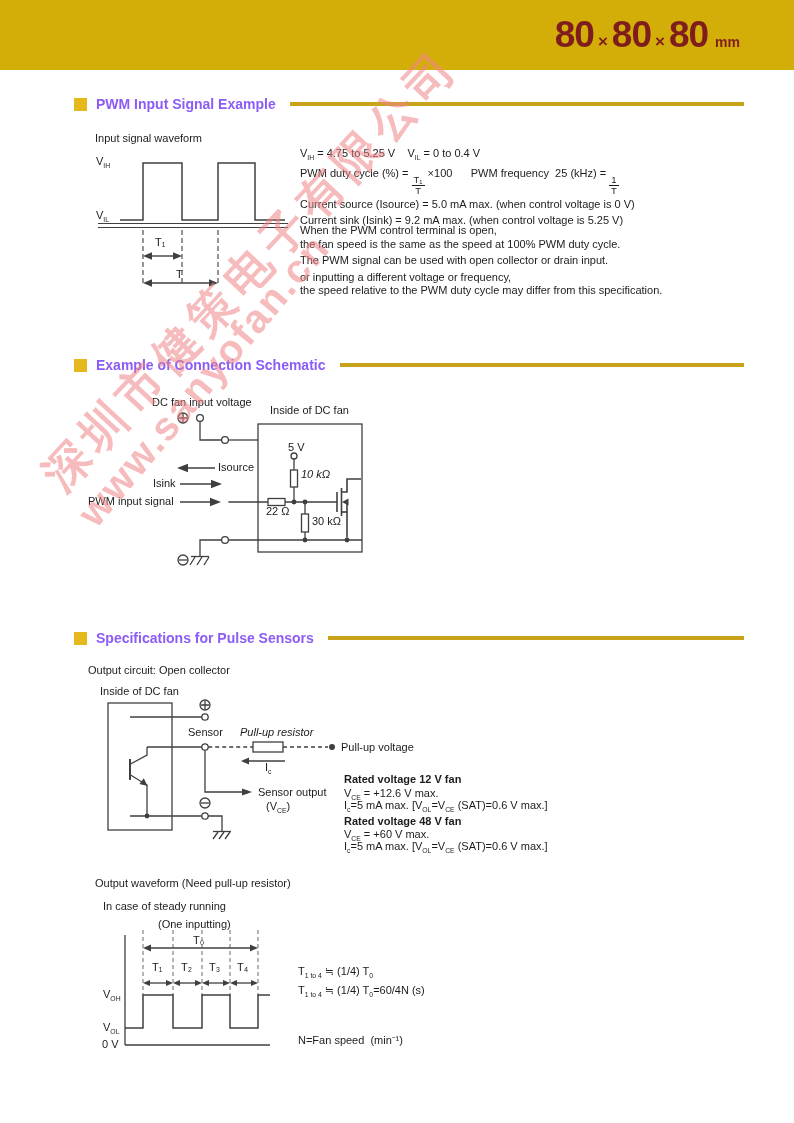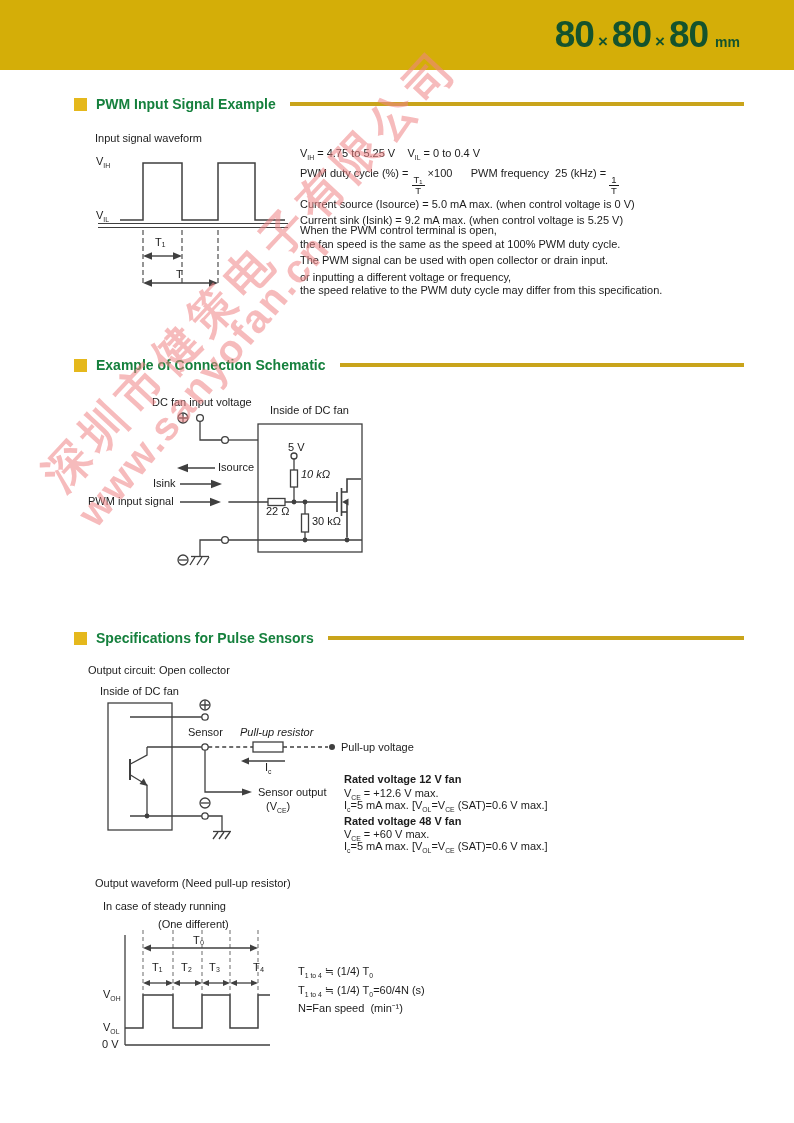--- a/index.html
+++ b/index.html
@@ -1,25 +1,25 @@
 <!DOCTYPE html>
 <html><head>
 <meta charset="utf-8">
 <style>
   html,body{margin:0;padding:0;background:#fff;}
   .page{position:relative;width:794px;height:1123px;background:#fff;overflow:hidden;
         font-family:"Liberation Sans",sans-serif;color:#1c1c1c;}
   .banner{position:absolute;left:0;top:0;width:740px;height:70px;background:#d4ae08;
-          text-align:right;line-height:70px;color:#14532d;padding-right:54px;}
+          text-align:right;line-height:70px;color:#7f1d1d;padding-right:54px;}
   .b-num{font-size:37px;font-weight:bold;letter-spacing:-1px;}
   .b-sep{font-size:17px;font-weight:bold;margin:0 4px;}
   .b-unit{font-size:14px;font-weight:bold;margin-left:7px;}
   .sec-head{position:absolute;left:74px;width:670px;display:flex;align-items:center;}
   .sq{width:13px;height:13px;background:#e5b81c;flex:0 0 auto;}
-  .sec-title{font-weight:bold;font-size:14px;white-space:nowrap;margin-left:9px;color:#15803d;}
+  .sec-title{font-weight:bold;font-size:14px;white-space:nowrap;margin-left:9px;color:#8b5cf6;}
   .rule{flex:1;height:4px;background:#c9a41b;margin-left:14px;}
   .lbl{position:absolute;font-size:11px;white-space:nowrap;line-height:12px;}
   .b{font-weight:bold;}
   .pre{white-space:pre;}
   sub{font-size:62%;line-height:0;}
   .frac{display:inline-flex;flex-direction:column;text-align:center;vertical-align:-0.7em;
         line-height:1.05;font-size:9.5px;}
   .frac .fn{border-bottom:1px solid #1c1c1c;padding:0 2px;}
   .txtblock{position:absolute;font-size:11px;line-height:14.5px;}
   .txtblock .gap{height:3px;}
@@ -210,33 +210,33 @@
       <circle cx="237" cy="55" r="3"></circle>
       <circle cx="52" cy="124" r="2.4"></circle>
       <polygon points="146,69 154,65.4 154,72.6"></polygon>
       <polygon points="157,100 147,96.4 147,103.6"></polygon>
       <polygon points="52.5,94 44.5,92 48.8,86.2"></polygon>
     </g>
   </svg>
 
   <div class="lbl" style="left:95px;top:877px;">Output waveform (Need pull-up resistor)</div>
   <div class="lbl" style="left:103px;top:900px;">In case of steady running</div>
-  <div class="lbl" style="left:158px;top:918px;">(One different)</div>
+  <div class="lbl" style="left:158px;top:918px;">(One inputting)</div>
   <div class="lbl" style="left:193px;top:934px;">T₀</div>
   <div class="lbl" style="left:152px;top:961px;">T₁</div>
   <div class="lbl" style="left:181px;top:961px;">T₂</div>
   <div class="lbl" style="left:209px;top:961px;">T₃</div>
-  <div class="lbl" style="left:237px;top:961px;margin-left:16px;">T₄</div>
+  <div class="lbl" style="left:237px;top:961px;">T₄</div>
   <div class="lbl" style="left:103px;top:988px;">V<sub>OH</sub></div>
   <div class="lbl" style="left:103px;top:1021px;">V<sub>OL</sub></div>
   <div class="lbl" style="left:102px;top:1038px;">0 V</div>
 
   <div class="lbl pre" style="left:298px;top:965px;">T<sub>1 to 4</sub> ≒ (1/4) T<sub>0</sub></div>
   <div class="lbl pre" style="left:298px;top:984px;">T<sub>1 to 4</sub> ≒ (1/4) T<sub>0</sub>=60/4N (s)</div>
-  <div class="lbl pre" style="left:298px;top:1002px;">N=Fan speed  (min⁻¹)</div>
+  <div class="lbl pre" style="left:298px;top:1034px;">N=Fan speed  (min⁻¹)</div>
 
   <svg style="left:100px;top:928px;" width="180" height="122" viewBox="0 0 180 122">
     <g stroke="#787878" fill="none" stroke-width="1.1" stroke-dasharray="4 3">
       <path d="M43,2 V67"></path>
         <path d="M73,2 V67"></path>
         <path d="M102,2 V67"></path>
       <path d="M130,2 V67"></path>
         <path d="M158,2 V67"></path>
     </g>
     <g stroke="#3f3f3f" fill="none" stroke-width="1.3">

